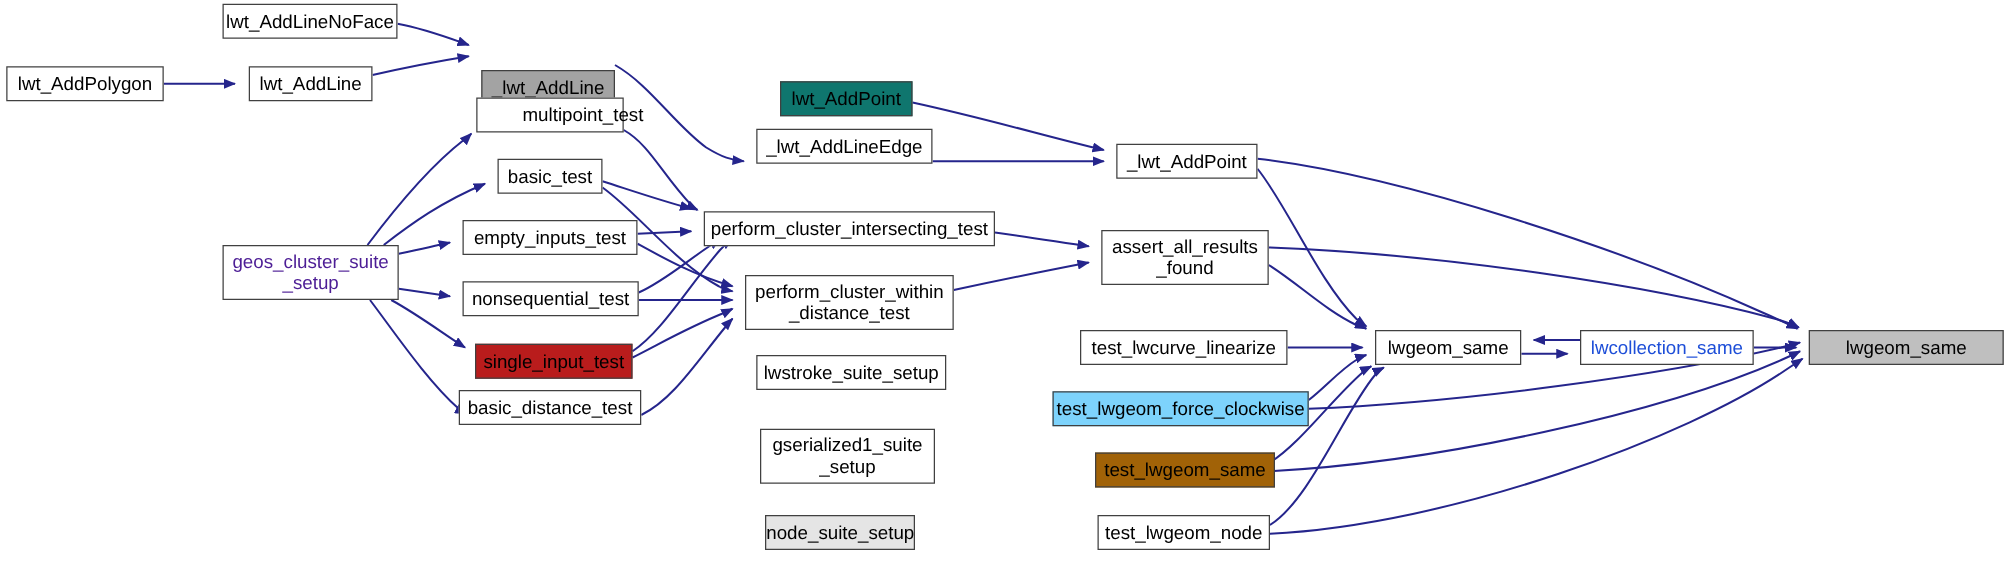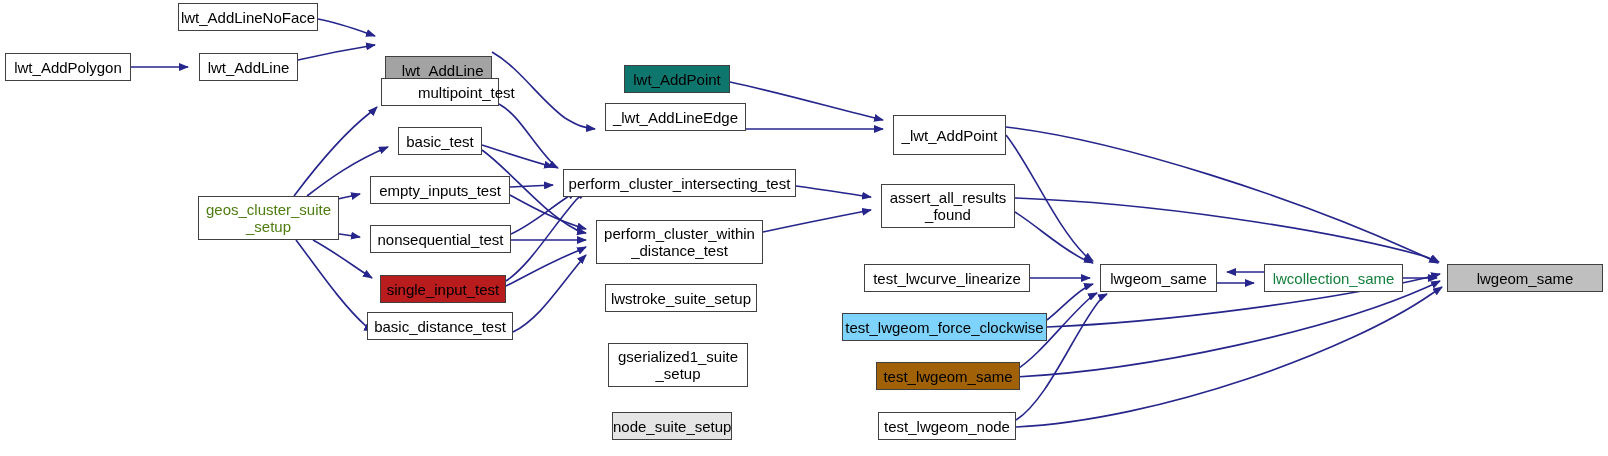--- a/index.html
+++ b/index.html
@@ -99,39 +99,39 @@
         <path d="M1403,278 L1437,278" fill="none" stroke="#25258c" stroke-width="1.6" marker-end="url(#arrow)"></path>
       </g>
   </svg>
   <div id="nodes">
       <div class="node" style="left: 5px; top: 53px; width: 126px; height: 28px; border-color: rgb(64, 64, 64); background: rgb(255, 255, 255); color: rgb(0, 0, 0);"><span class="label">lwt_AddPolygon</span></div>
       <div class="node" style="left: 178px; top: 3px; width: 140px; height: 28px; border-color: rgb(64, 64, 64); background: rgb(255, 255, 255); color: rgb(0, 0, 0);"><span class="label">lwt_AddLineNoFace</span></div>
       <div class="node" style="left: 199px; top: 53px; width: 99px; height: 28px; border-color: rgb(64, 64, 64); background: rgb(255, 255, 255); color: rgb(0, 0, 0);"><span class="label">lwt_AddLine</span></div>
       <div class="node" style="left: 385px; top: 28px; width: 107px; height: 28px; border-color: rgb(64, 64, 64); background: #a3a3a3; color: rgb(0, 0, 0); margin-top: 28px;"><span class="label">_lwt_AddLine</span></div>
       <div class="node" style="left: 381px; top: 78px; width: 118px; height: 28px; border-color: rgb(64, 64, 64); background: rgb(255, 255, 255); color: rgb(0, 0, 0); padding-left: 36px;"><span class="label">multipoint_test</span></div>
       <div class="node" style="left: 398px; top: 127px; width: 84px; height: 28px; border-color: rgb(64, 64, 64); background: rgb(255, 255, 255); color: rgb(0, 0, 0);"><span class="label">basic_test</span></div>
-      <div class="node" style="left: 178px; top: 196px; width: 141px; height: 44px; border-color: rgb(64, 64, 64); background: rgb(255, 255, 255); color: #4d7c0f; margin-left: 20px;"><span class="label">geos_cluster_suite
+      <div class="node" style="left: 178px; top: 196px; width: 141px; height: 44px; border-color: rgb(64, 64, 64); background: rgb(255, 255, 255); color: #4c1d95;"><span class="label">geos_cluster_suite
 _setup</span></div>
       <div class="node" style="left: 370px; top: 176px; width: 140px; height: 28px; border-color: rgb(64, 64, 64); background: rgb(255, 255, 255); color: rgb(0, 0, 0);"><span class="label">empty_inputs_test</span></div>
       <div class="node" style="left: 370px; top: 225px; width: 141px; height: 28px; border-color: rgb(64, 64, 64); background: rgb(255, 255, 255); color: rgb(0, 0, 0);"><span class="label">nonsequential_test</span></div>
       <div class="node" style="left: 380px; top: 275px; width: 126px; height: 28px; border-color: rgb(64, 64, 64); background: #b91c1c; color: rgb(0, 0, 0);"><span class="label">single_input_test</span></div>
       <div class="node" style="left: 367px; top: 312px; width: 146px; height: 28px; border-color: rgb(64, 64, 64); background: rgb(255, 255, 255); color: rgb(0, 0, 0);"><span class="label">basic_distance_test</span></div>
       <div class="node" style="left: 624px; top: 65px; width: 106px; height: 28px; border-color: rgb(64, 64, 64); background: #0f766e; color: rgb(0, 0, 0);"><span class="label">lwt_AddPoint</span></div>
       <div class="node" style="left: 605px; top: 103px; width: 141px; height: 28px; border-color: rgb(64, 64, 64); background: rgb(255, 255, 255); color: rgb(0, 0, 0);"><span class="label">_lwt_AddLineEdge</span></div>
       <div class="node" style="left: 563px; top: 169px; width: 233px; height: 28px; border-color: rgb(64, 64, 64); background: rgb(255, 255, 255); color: rgb(0, 0, 0);"><span class="label">perform_cluster_intersecting_test</span></div>
       <div class="node" style="left: 596px; top: 220px; width: 167px; height: 44px; border-color: rgb(64, 64, 64); background: rgb(255, 255, 255); color: rgb(0, 0, 0);"><span class="label">perform_cluster_within
 _distance_test</span></div>
       <div class="node" style="left: 605px; top: 284px; width: 152px; height: 28px; border-color: rgb(64, 64, 64); background: rgb(255, 255, 255); color: rgb(0, 0, 0);"><span class="label">lwstroke_suite_setup</span></div>
       <div class="node" style="left: 608px; top: 343px; width: 140px; height: 44px; border-color: rgb(64, 64, 64); background: rgb(255, 255, 255); color: rgb(0, 0, 0);"><span class="label">gserialized1_suite
 _setup</span></div>
       <div class="node" style="left: 612px; top: 412px; width: 120px; height: 28px; border-color: rgb(64, 64, 64); background: #e5e5e5; color: rgb(0, 0, 0);"><span class="label">node_suite_setup</span></div>
-      <div class="node" style="left: 893px; top: 115px; width: 113px; height: 40px; border-color: rgb(64, 64, 64); background: rgb(255, 255, 255); color: rgb(0, 0, 0);"><span class="label">_lwt_AddPoint</span></div>
+      <div class="node" style="left: 893px; top: 115px; width: 113px; height: 28px; border-color: rgb(64, 64, 64); background: rgb(255, 255, 255); color: rgb(0, 0, 0);"><span class="label">_lwt_AddPoint</span></div>
       <div class="node" style="left: 881px; top: 184px; width: 134px; height: 44px; border-color: rgb(64, 64, 64); background: rgb(255, 255, 255); color: rgb(0, 0, 0);"><span class="label">assert_all_results
 _found</span></div>
       <div class="node" style="left: 864px; top: 264px; width: 166px; height: 28px; border-color: rgb(64, 64, 64); background: rgb(255, 255, 255); color: rgb(0, 0, 0);"><span class="label">test_lwcurve_linearize</span></div>
       <div class="node" style="left: 842px; top: 313px; width: 205px; height: 28px; border-color: rgb(64, 64, 64); background: #7dd3fc; color: rgb(0, 0, 0);"><span class="label">test_lwgeom_force_clockwise</span></div>
       <div class="node" style="left: 876px; top: 362px; width: 144px; height: 28px; border-color: rgb(64, 64, 64); background: #a16207; color: rgb(0, 0, 0);"><span class="label">test_lwgeom_same</span></div>
       <div class="node" style="left: 878px; top: 412px; width: 138px; height: 28px; border-color: rgb(64, 64, 64); background: rgb(255, 255, 255); color: rgb(0, 0, 0);"><span class="label">test_lwgeom_node</span></div>
       <div class="node" style="left: 1100px; top: 264px; width: 117px; height: 28px; border-color: rgb(64, 64, 64); background: rgb(255, 255, 255); color: rgb(0, 0, 0);"><span class="label">lwgeom_same</span></div>
-      <div class="node" style="left: 1264px; top: 264px; width: 139px; height: 28px; border-color: rgb(64, 64, 64); background: rgb(255, 255, 255); color: #15803d;"><span class="label">lwcollection_same</span></div>
+      <div class="node" style="left: 1264px; top: 264px; width: 139px; height: 28px; border-color: rgb(64, 64, 64); background: rgb(255, 255, 255); color: #1d4ed8;"><span class="label">lwcollection_same</span></div>
       <div class="node highlight" style="left: 1447px; top: 264px; width: 156px; height: 28px; border-color: rgb(64, 64, 64); background: rgb(191, 191, 191); color: rgb(0, 0, 0);"><span class="label">lwgeom_same</span></div>
     </div>
 </div>
 
 </body></html>

